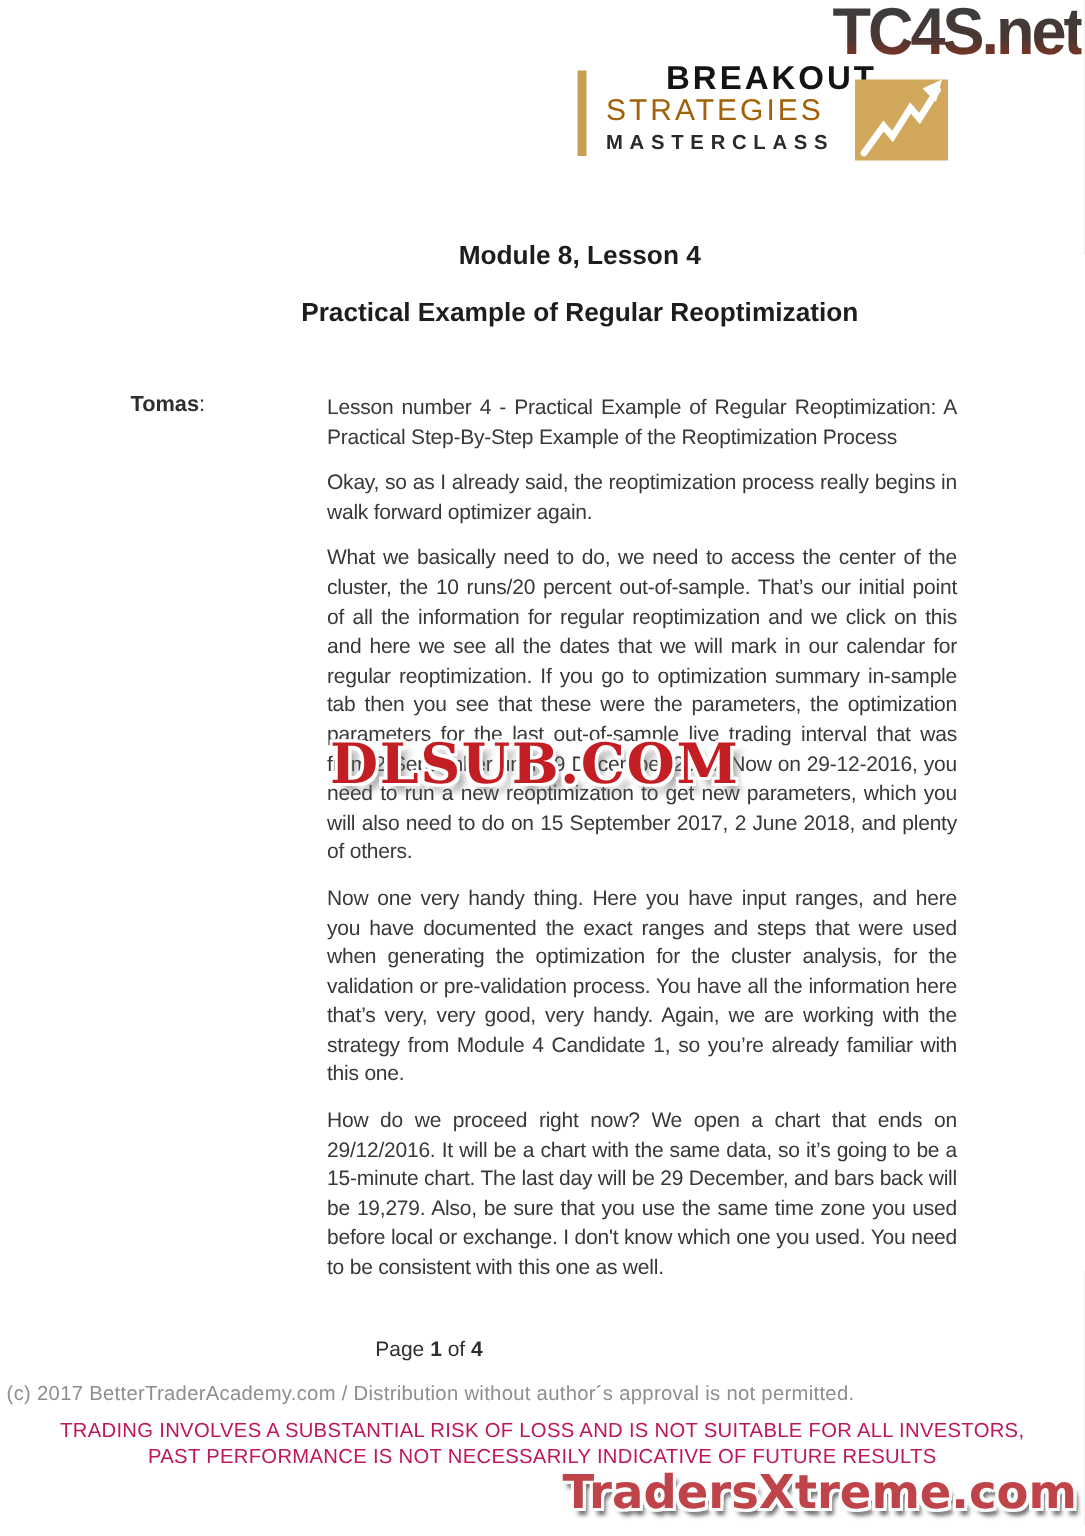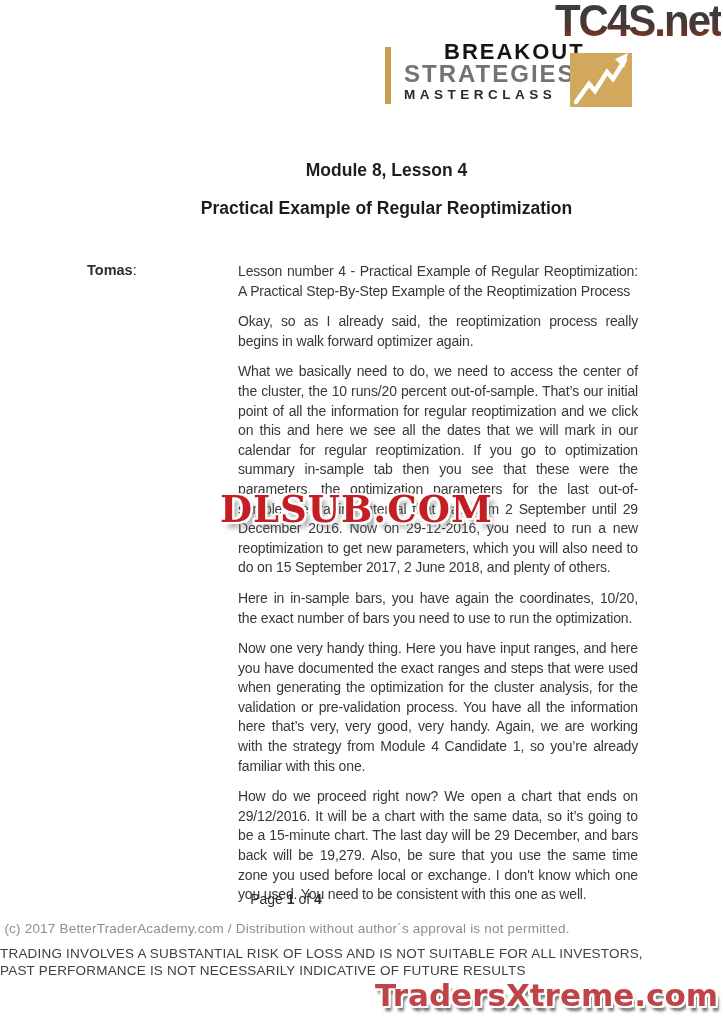--- a/index.html
+++ b/index.html
@@ -21,42 +21,42 @@
     -webkit-background-clip:text;background-clip:text;
     color:transparent;
     transform:scaleY(1.05);
     transform-origin:top;
   }
   
   .brand{position:absolute;left:385px;top:40px;display:flex;}
   .brand-bar{width:6px;height:57px;background:#c9a050;margin-top:7px;}
   .brand-text{margin-left:13px;}
   .brand-l1{font-size:22px;font-weight:700;letter-spacing:2px;color:#141414;line-height:23px;margin-left:40px;}
-  .brand-l2{font-size:24px;font-weight:700;letter-spacing:2px;color:#737373;line-height:22px;}
+  .brand-l2{font-size:20px;font-weight:400;letter-spacing:2px;color:#a16207;line-height:22px;}
   .brand-l3{font-size:13.5px;font-weight:700;letter-spacing:4.5px;color:#2a2a2a;line-height:17px;margin-top:1px;}
   .brand-square{
     position:absolute;left:185px;top:13px;
     width:62px;height:54px;background:#d2a85c;
   }
   .brand-square svg{overflow:visible;display:block;}
   
   .doc-title{
     position:absolute;left:0;width:723px;text-align:center;
     font-weight:700;font-size:17.5px;color:#1d1d1d;margin-left:25px;
   }
   .doc-title.t1{top:160px;}
   .doc-title.t2{top:198px;}
   
   .transcript{
     position:absolute;left:87px;top:262px;width:551px;
     display:flex;align-items:flex-start;justify-content:center;
   }
   .speaker{width:131px;flex:0 0 131px;font-size:14.5px;color:#2e2e2e;}
   .speaker b{font-weight:700;}
-  .paras{flex:1;min-width:0;margin-left:20px;}
+  .paras{flex:1;min-width:0;}
   .para{
     margin:0 0 11px 0;
     font-size:14px;line-height:19.6px;letter-spacing:-0.15px;
     text-align:justify;color:#383838;
   }
   .para:last-child{margin-bottom:0;}
   
   .wm-dlsub{
     position:absolute;left:220px;top:487px;
     font-family:"DejaVu Serif", serif;
@@ -72,22 +72,22 @@
   .page-line{
     position:absolute;left:0;top:891px;width:572px;text-align:center;
     font-size:14px;color:#2e2e2e;
   }
   .page-line .num{font-weight:700;}
   .copyright{
     position:absolute;left:0;top:921px;width:574px;text-align:center;
     font-size:13.5px;color:#8e8e8e;letter-spacing:0.2px;
   }
   .disclaimer{
-    position:absolute;left:0;top:946px;width:723px;
-    font-size:13.5px;line-height:16.5px;color:#404040;letter-spacing:0.2px;
+    position:absolute;left:0;top:946px;width:723px;text-align:center;
+    font-size:13.5px;line-height:16.5px;color:#be185d;letter-spacing:0.2px;
   }
   
   .wm-traders{
     position:absolute;right:5px;top:977px;
     font-family:"DejaVu Sans", sans-serif;
     font-weight:700;font-size:31px;letter-spacing:0px;
     color:#bf4449;
     text-shadow:
       -2px -2px 0 #fdfdfd, 2px -2px 0 #fdfdfd, -2px 2px 0 #fdfdfd, 2px 2px 0 #fdfdfd,
       -2px 0 0 #fdfdfd, 2px 0 0 #fdfdfd, 0 -2px 0 #fdfdfd, 0 2px 0 #fdfdfd,
@@ -119,21 +119,20 @@
 
   <div class="doc-title t1">Module 8, Lesson 4</div>
   <div class="doc-title t2">Practical Example of Regular Reoptimization</div>
 
   <div class="transcript">
     <div class="speaker"><b>Tomas</b><span>:</span></div>
     <div class="paras">
         <p class="para">Lesson number 4 - Practical Example of Regular Reoptimization: A Practical Step-By-Step Example of the Reoptimization Process</p>
         <p class="para">Okay, so as I already said, the reoptimization process really begins in walk forward optimizer again.</p>
         <p class="para">What we basically need to do, we need to access the center of the cluster, the 10 runs/20 percent out-of-sample. That’s our initial point of all the information for regular reoptimization and we click on this and here we see all the dates that we will mark in our calendar for regular reoptimization. If you go to optimization summary in-sample tab then you see that these were the parameters, the optimization parameters for the last out-of-sample live trading interval that was from 2 September until 29 December 2016. Now on 29-12-2016, you need to run a new reoptimization to get new parameters, which you will also need to do on 15 September 2017, 2 June 2018, and plenty of others.</p>
-        <p class="para">Here in in-sample bars, you have again the coordinates, 10/20, the exact number of bars you need to use to run the optimization.</p>
         <p class="para">Now one very handy thing. Here you have input ranges, and here you have documented the exact ranges and steps that were used when generating the optimization for the cluster analysis, for the validation or pre-validation process. You have all the information here that’s very, very good, very handy. Again, we are working with the strategy from Module 4 Candidate 1, so you’re already familiar with this one.</p>
         <p class="para">How do we proceed right now? We open a chart that ends on 29/12/2016. It will be a chart with the same data, so it’s going to be a 15-minute chart. The last day will be 29 December, and bars back will be 19,279. Also, be sure that you use the same time zone you used before local or exchange. I don't know which one you used. You need to be consistent with this one as well.</p>
       </div>
   </div>
 
   <div class="wm-dlsub">DLSUB.COM</div>
 
   <div class="page-line">
     <span>Page</span>&nbsp;<span class="num">1</span>
     <span>of</span>

